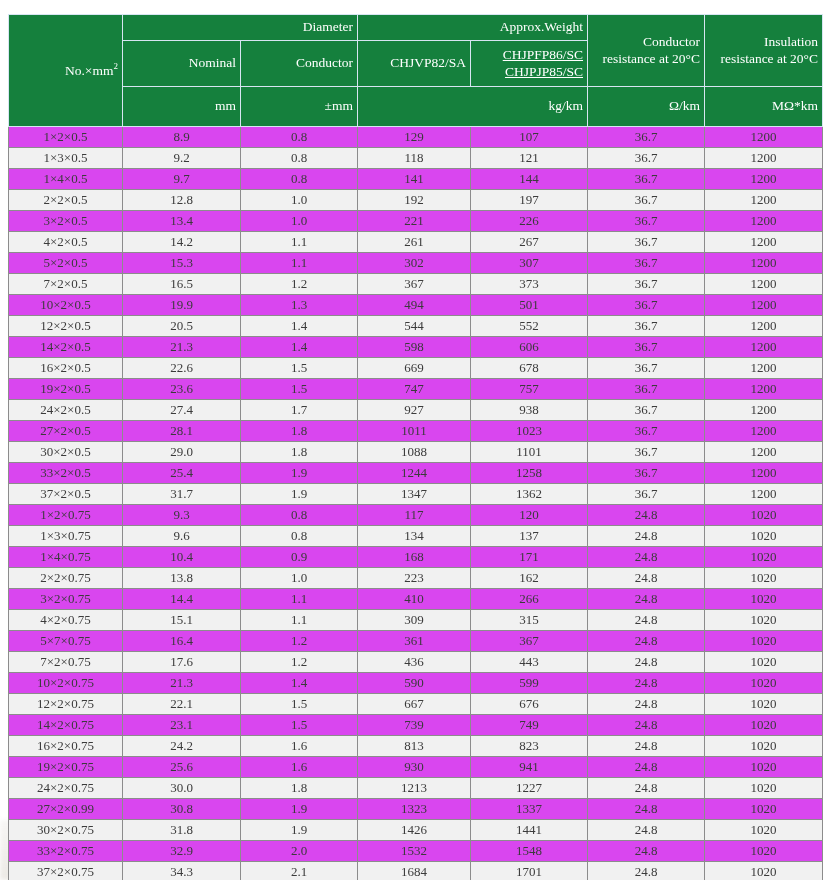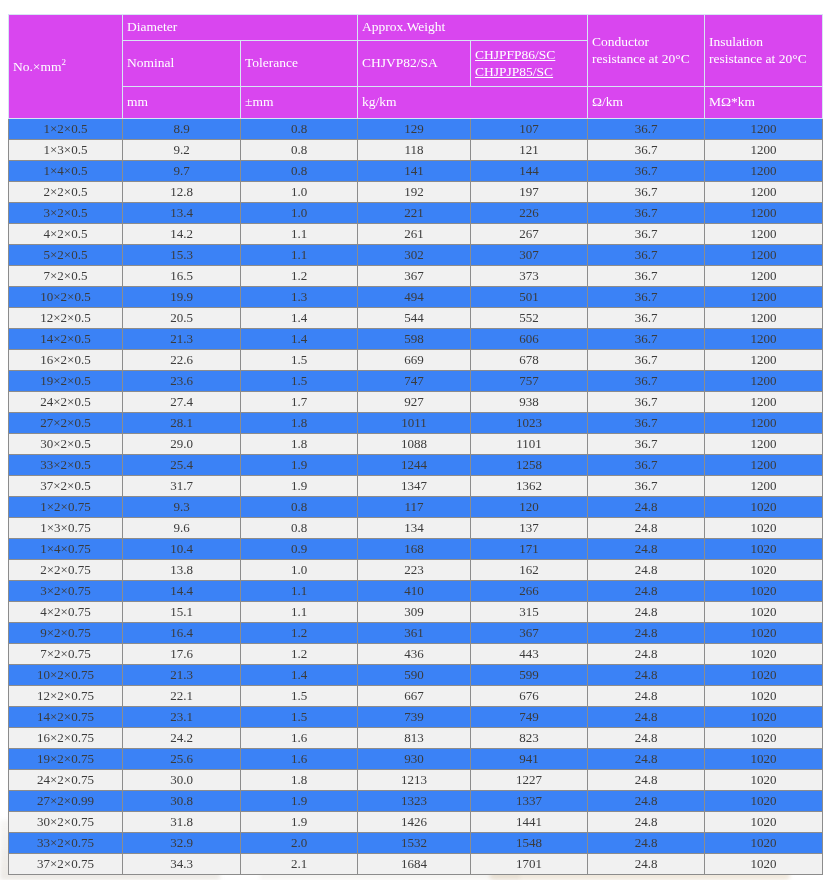--- a/index.html
+++ b/index.html
@@ -20,37 +20,37 @@
   .wm-d{left:260px;bottom:0;width:260px;height:40px;
     background:rgba(170,160,140,0.10);}
 
   table.spec{
     position:absolute;left:8px;top:14px;width:814px;
     border-collapse:collapse;table-layout:fixed;
     font-size:13px;color:#3b3b3b;
   }
   
   thead th{
-    background:#d946ef;color:#ffffff;font-weight:normal;
+    background:#15803d;color:#ffffff;font-weight:normal;
     border:1px solid #d7e5f2;
-    text-align:left;vertical-align:middle;
+    text-align:right;vertical-align:middle;
     font-size:13.5px;line-height:1.25;padding:1px 4px;
   }
   thead tr.h-top{height:26px;}
   thead tr.h-mid{height:46px;}
-  thead tr.h-units{height:32px;}
+  thead tr.h-units{height:40px;}
   thead th sup{font-size:9px;}
   
   tbody td{
     border:1px solid #8c8c8c;
     border-top:1px solid #7e7e7e;
     text-align:center;vertical-align:middle;
     padding:0 2px;height:20px;
   }
-  tbody tr{height:21px;background:#3b82f6;}
+  tbody tr{height:21px;background:#d946ef;}
   tbody tr:nth-child(even){background:#f1f1f1;}
   table.spec{border:1px solid #8c8c8c;}
   .two-line span{display:block;text-decoration:underline;}
 </style>
 </head>
 <body>
 
 <div class="wm wm-a"></div>
 <div class="wm wm-b"></div>
 <div class="wm wm-c"></div>
@@ -71,21 +71,21 @@
       <th rowspan="3">
         <span>No.×mm</span><sup>2</sup>
       </th>
       <th colspan="2">Diameter</th>
       <th colspan="2">Approx.Weight</th>
       <th rowspan="2">Conductor resistance at 20°C</th>
       <th rowspan="2">Insulation resistance at 20°C</th>
     </tr>
     <tr class="h-mid">
       <th>Nominal</th>
-      <th>Tolerance</th>
+      <th>Conductor</th>
       <th>CHJVP82/SA</th>
       <th class="two-line">
         <span>CHJPFP86/SC</span>
         <span>CHJPJP85/SC</span>
       </th>
     </tr>
     <tr class="h-units">
       <th>mm</th>
       <th>±mm</th>
       <th colspan="2">kg/km</th>
@@ -328,21 +328,21 @@
     <td>4×2×0.75</td>
     <td>15.1</td>
     <td>1.1</td>
     <td>309</td>
     <td>315</td>
     <td>24.8</td>
     <td>1020</td>
   </tr>
 
   <tr>
-    <td>9×2×0.75</td>
+    <td>5×7×0.75</td>
     <td>16.4</td>
     <td>1.2</td>
     <td>361</td>
     <td>367</td>
     <td>24.8</td>
     <td>1020</td>
   </tr>
 
   <tr>
     <td>7×2×0.75</td>

